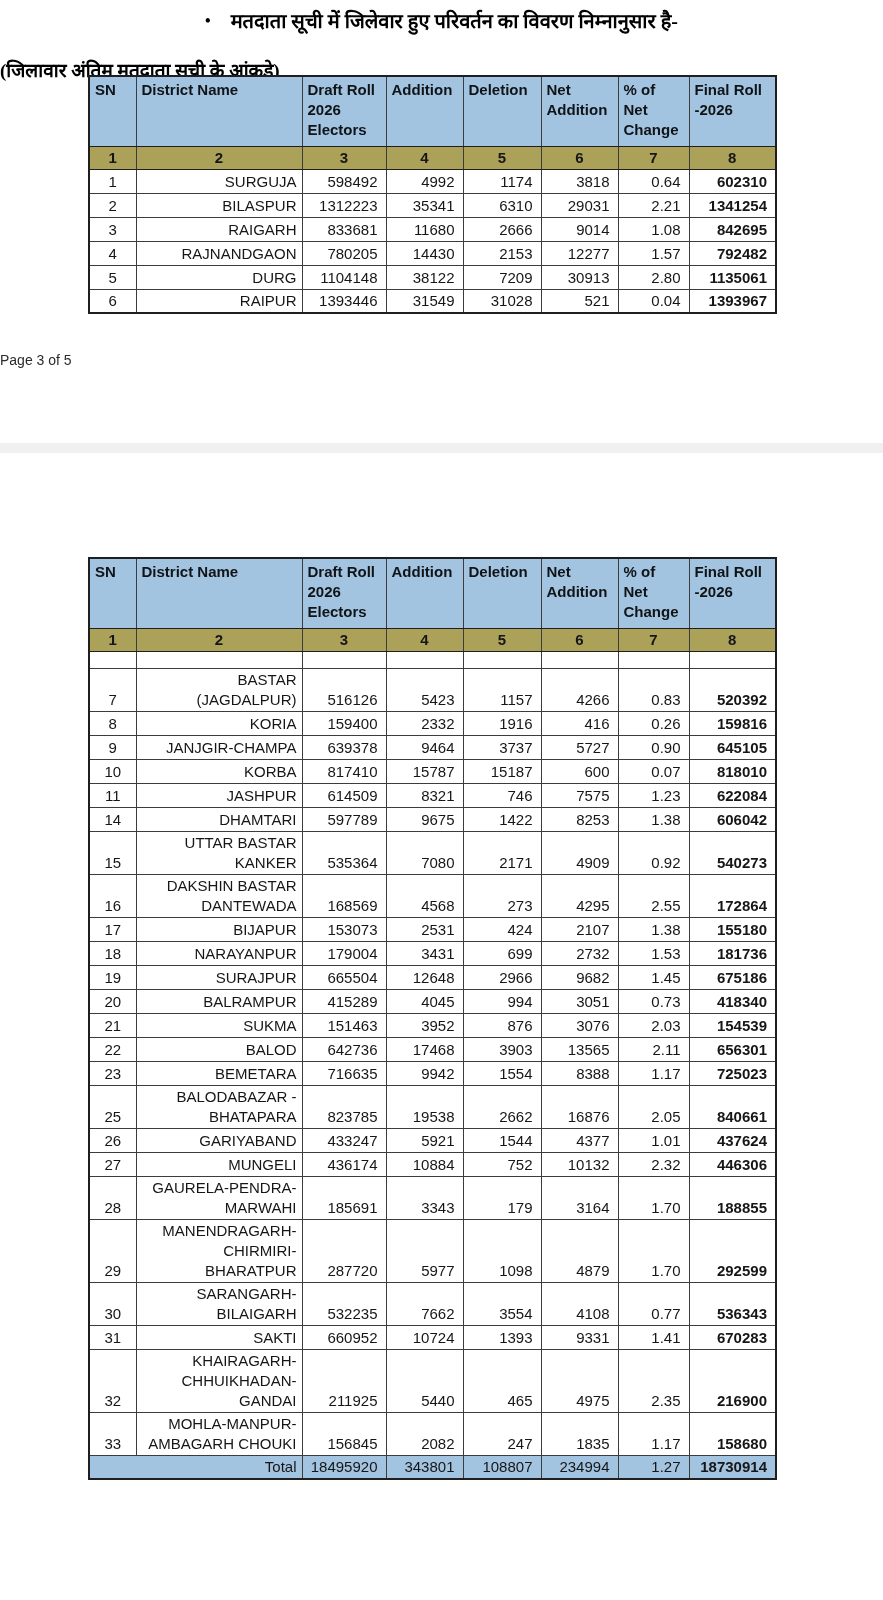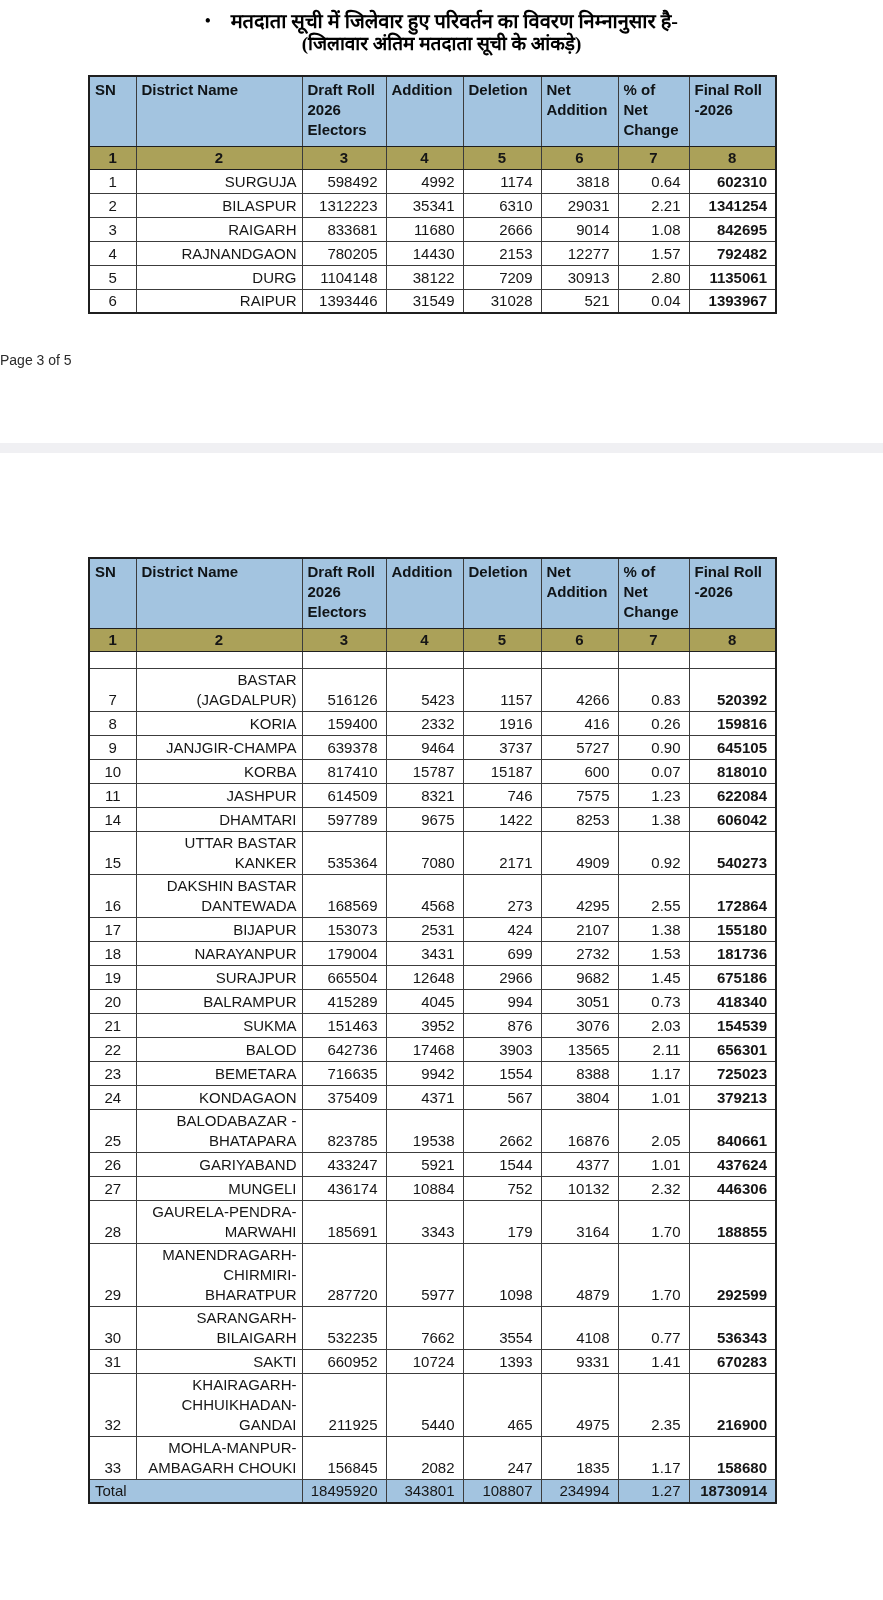--- a/index.html
+++ b/index.html
@@ -18,21 +18,21 @@
     color:#111;
   }
   .heading-line1{
     position:absolute;top:8px;left:0;width:100%;
     display:flex;justify-content:center;align-items:flex-start;gap:20px;
     font-family:"Liberation Serif","DejaVu Serif",serif;
     font-weight:bold;font-size:20px;line-height:26px;color:#000;
   }
   .heading-line1 .bullet{font-size:16px;line-height:26px;}
   .heading-line2{
-    position:absolute;top:31px;left:0;width:100%;text-align:center;
+    position:absolute;top:58px;left:0;width:100%;
     font-family:"Liberation Serif","DejaVu Serif",serif;
     font-weight:bold;font-size:19px;line-height:25px;color:#000;
   }
   .page-footer{
     position:absolute;top:352px;left:0;width:100%;text-align:left;
     font-size:14px;color:#2b2b2b;
   }
   .page-separator{
     position:absolute;top:443px;left:0;width:883px;height:10px;
     background:var(--separator_fill);
@@ -67,21 +67,21 @@
     vertical-align:bottom;padding:1px 5px;height:24px;color:#161616;
   }
   td.c-sn{text-align:center;}
   td.c-district{text-align:right;white-space:pre-line;}
   td.c-num{text-align:right;padding-right:8px;font-variant-numeric:tabular-nums;}
   td.c-final{text-align:right;padding-right:8px;font-weight:bold;font-variant-numeric:tabular-nums;margin-top:40px;}
   tr.total-row td{
     background:var(--total_fill);vertical-align:middle;height:23px;
     border-top:1px solid var(--border_dark);
   }
-  tr.total-row td.t-label{text-align:left;padding-left:5px;}
+  tr.total-row td.t-label{text-align:right;padding-left:5px;}
 </style>
 </head>
 <body>
 
 <div class="heading-line1">
   <span class="bullet">•</span>
   <span>मतदाता सूची में जिलेवार हुए परिवर्तन का विवरण निम्नानुसार है-</span>
 </div>
 <div class="heading-line2">(जिलावार अंतिम मतदाता सूची के आंकड़े)</div>
 
@@ -412,30 +412,20 @@
         <td class="c-sn">23</td>
         <td class="c-district">BEMETARA</td>
         <td class="c-num">716635</td>
         <td class="c-num">9942</td>
         <td class="c-num">1554</td>
         <td class="c-num">8388</td>
         <td class="c-num">1.17</td>
         <td class="c-final">725023</td>
       </tr>
 
-      <tr>
-        <td class="c-sn">24</td>
-        <td class="c-district">KONDAGAON</td>
-        <td class="c-num">375409</td>
-        <td class="c-num">4371</td>
-        <td class="c-num">567</td>
-        <td class="c-num">3804</td>
-        <td class="c-num">1.01</td>
-        <td class="c-final">379213</td>
-      </tr>
 
       <tr>
         <td class="c-sn">25</td>
         <td class="c-district">BALODABAZAR -
 BHATAPARA</td>
         <td class="c-num">823785</td>
         <td class="c-num">19538</td>
         <td class="c-num">2662</td>
         <td class="c-num">16876</td>
         <td class="c-num">2.05</td>

